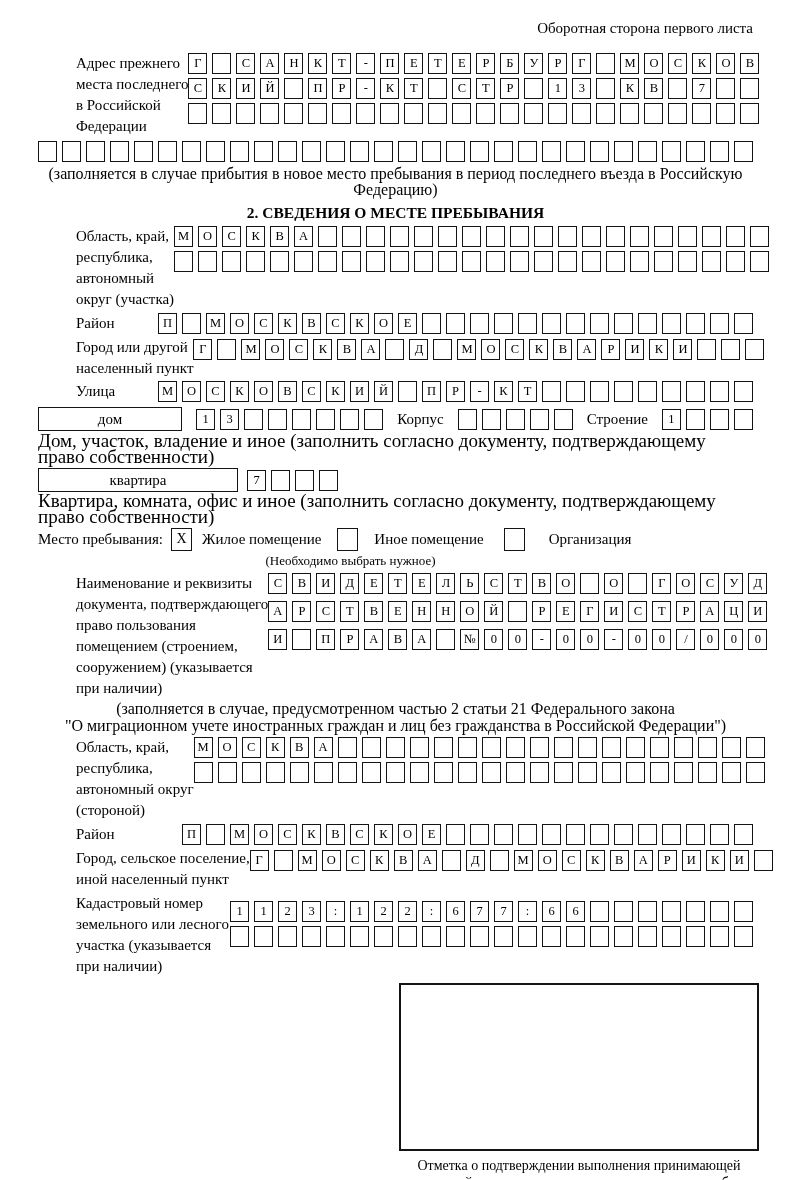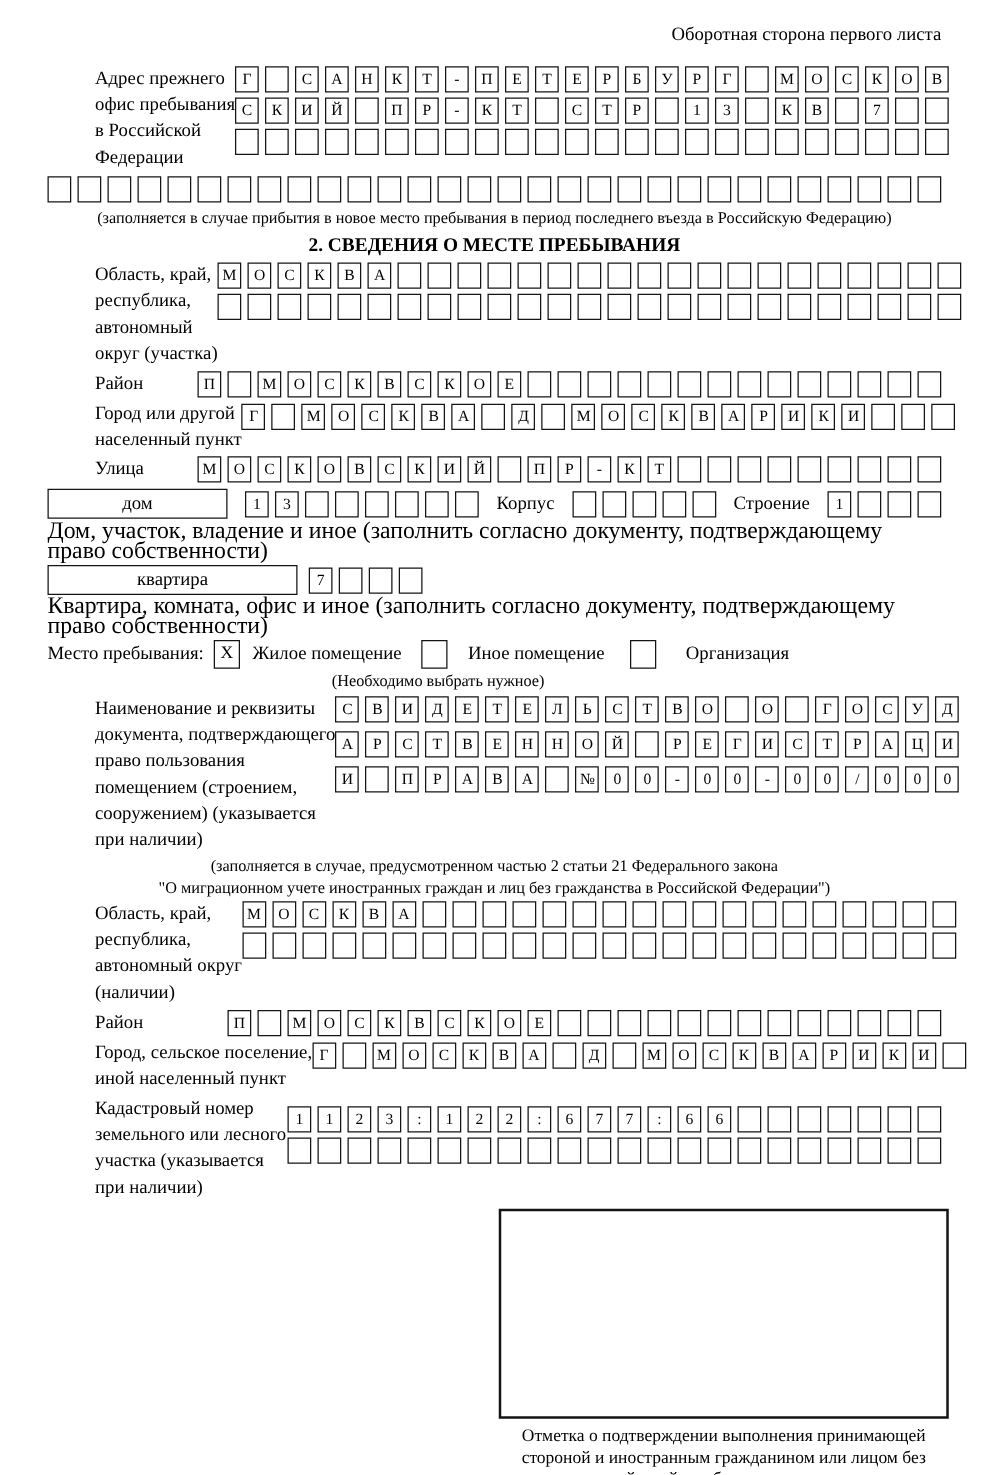--- a/index.html
+++ b/index.html
@@ -8,21 +8,21 @@
   .corner{ text-align:right; font-size:15px; margin-bottom:16px;}
   .frow{display:flex;align-items:flex-start;margin-left:38px;}
   .lbl{font-size:15px;line-height:21px;}
   .lbl div{white-space:nowrap;}
   .boxcol{margin-left:auto;display:flex;flex-direction:column;gap:4px;}
   .brow{display:flex;gap:5px;margin-left:auto;}
   .boxcol .brow{margin-left:0;}
   .cbox{box-sizing:border-box;width:19px;height:21px;border:1.6px solid #141414;background:#fff;
         font-size:12.5px;line-height:18px;text-align:center;flex:0 0 19px;}
   .mb{margin-bottom:4px;}
-  .note{font-size:13px;text-align:center;line-height:16px;margin:2px 0 2px 0;}
+  .note{font-size:16px;text-align:center;line-height:16px;margin:2px 0 2px 0;}
   .h-sec{font-size:15.5px;font-weight:bold;text-align:center;margin:6px 0 4px 0;}
   .cap{font-size:19px;line-height:16px;margin:1px 0 3px 0;}
   .wfield{box-sizing:border-box;border:1.6px solid #141414;height:24px;font-size:15px;
           display:flex;align-items:center;justify-content:center;background:#fff;}
   .domrow{display:flex;align-items:center;justify-content:space-between;margin-bottom:2px;}
   .inl{font-size:15px;white-space:nowrap;}
   .ckbox{box-sizing:border-box;width:21px;height:23px;border:1.6px solid #141414;font-size:14px;
          line-height:20px;text-align:center;flex:0 0 21px;}
   .stayrow{display:flex;align-items:center;margin-top:3px;}
   .staynote{font-size:13px;text-align:center;padding-right:90px;line-height:16px;margin:2px 0 4px 0;}
@@ -33,21 +33,21 @@
 </head>
 <body>
 
 <div class="form">
 
   <div class="corner">Оборотная сторона первого листа</div>
 
   <div class="frow">
     <div class="lbl">
       <div>Адрес прежнего</div>
-      <div>офис пребывания</div>
+      <div>места последнего</div>
       <div>в Российской</div>
       <div>Федерации</div>
     </div>
     <div class="boxcol">
       <div class="brow">
           <span class="cbox">Г</span>
           <span class="cbox"></span>
           <span class="cbox">С</span>
           <span class="cbox">А</span>
           <span class="cbox">Н</span>
@@ -456,21 +456,21 @@
   </div>
 
   <div class="note">(заполняется в случае, предусмотренном частью 2 статьи 21 Федерального закона</div>
   <div class="note" style="margin-top:-1px;">"О миграционном учете иностранных граждан и лиц без гражданства в Российской Федерации")</div>
 
   <div class="frow" style="margin-top:3px;">
     <div class="lbl">
       <div>Область, край,</div>
       <div>республика,</div>
       <div>автономный округ</div>
-      <div>(наличии)</div>
+      <div>(стороной)</div>
     </div>
     <div class="boxcol">
       <div class="brow">
           <span class="cbox">М</span>
           <span class="cbox">О</span>
           <span class="cbox">С</span>
           <span class="cbox">К</span>
           <span class="cbox">В</span>
           <span class="cbox">А</span>
           <span class="cbox"></span>

